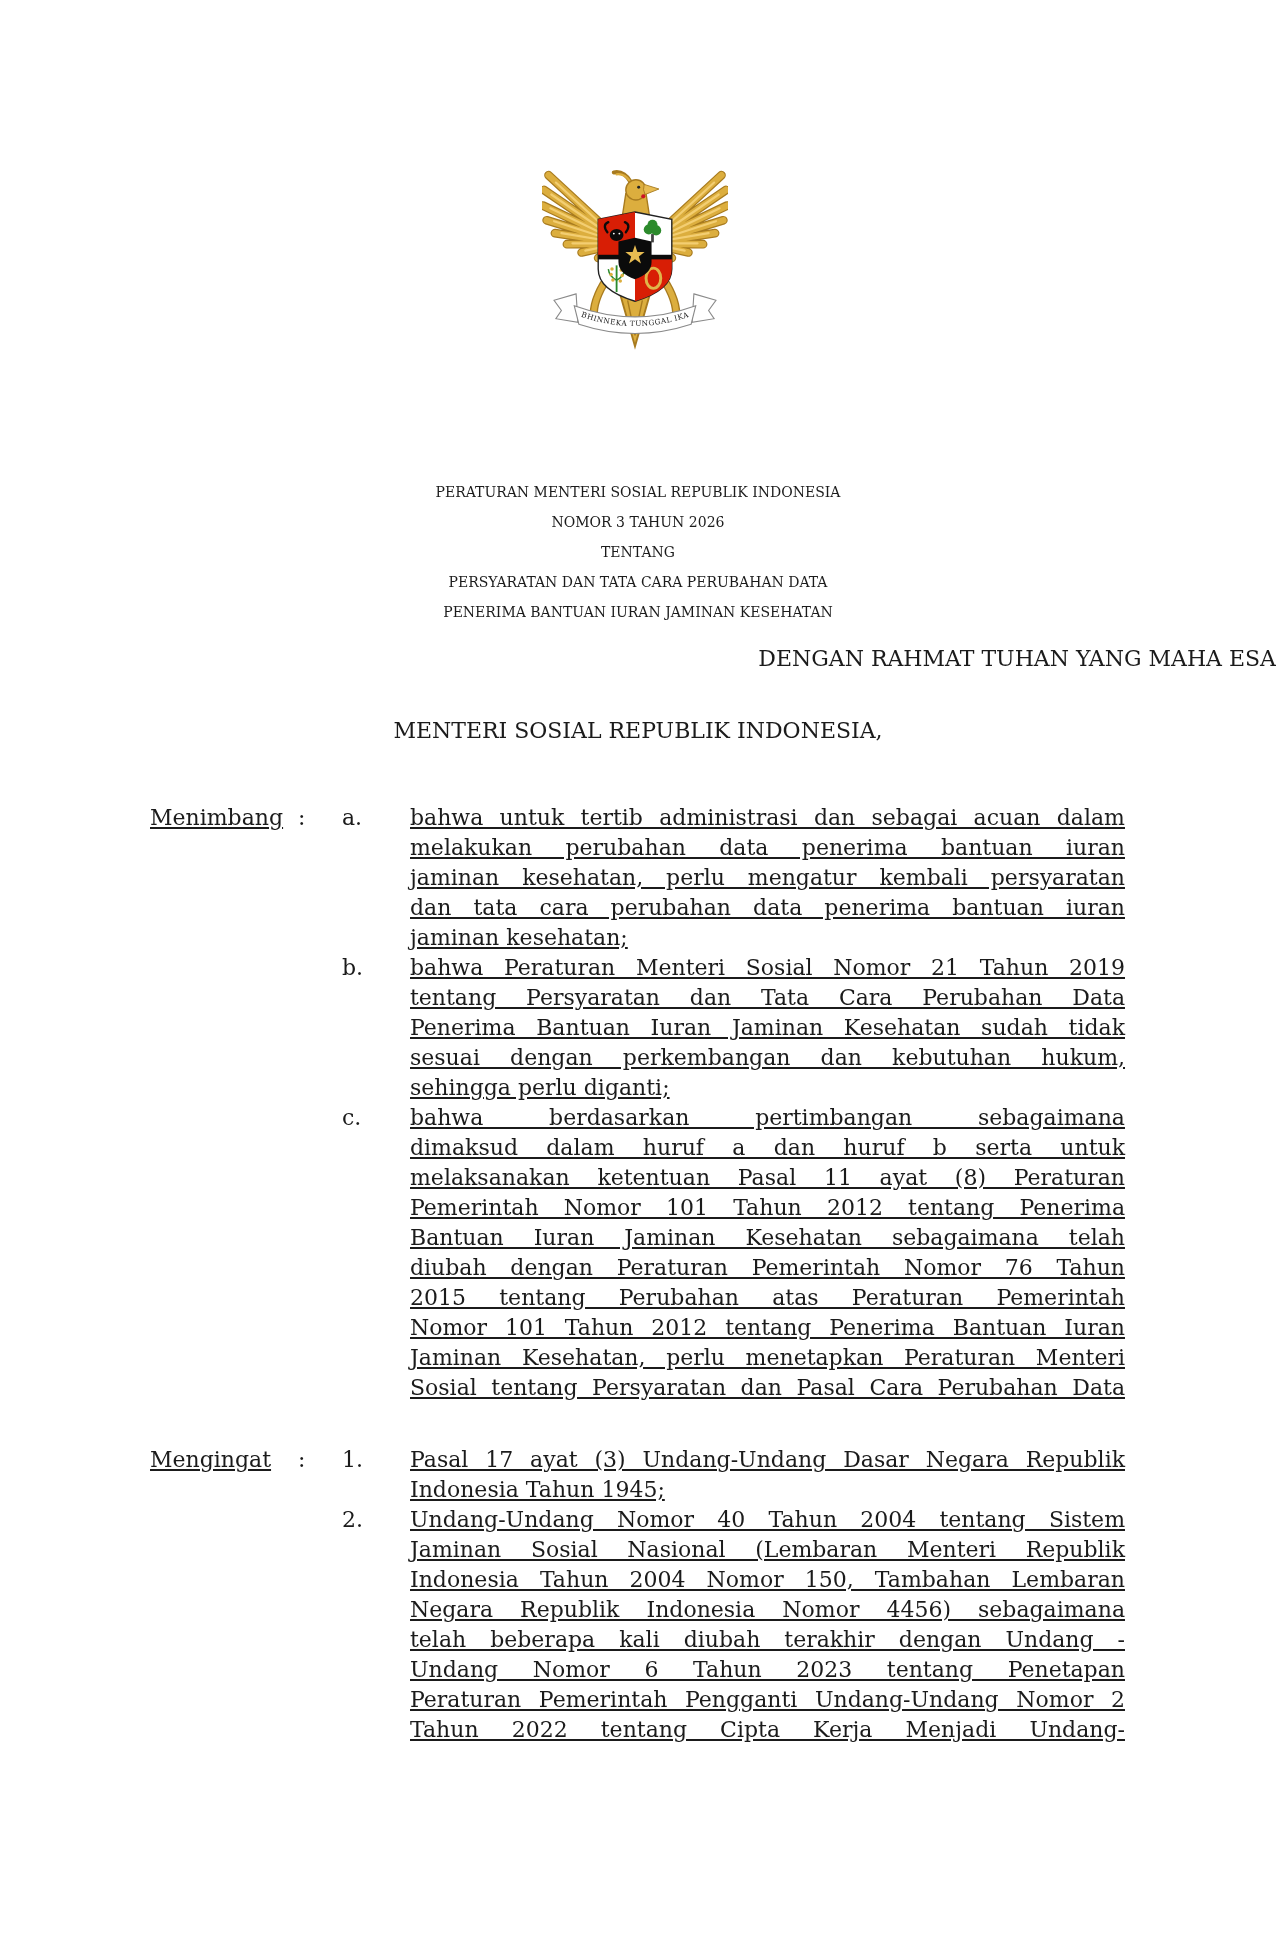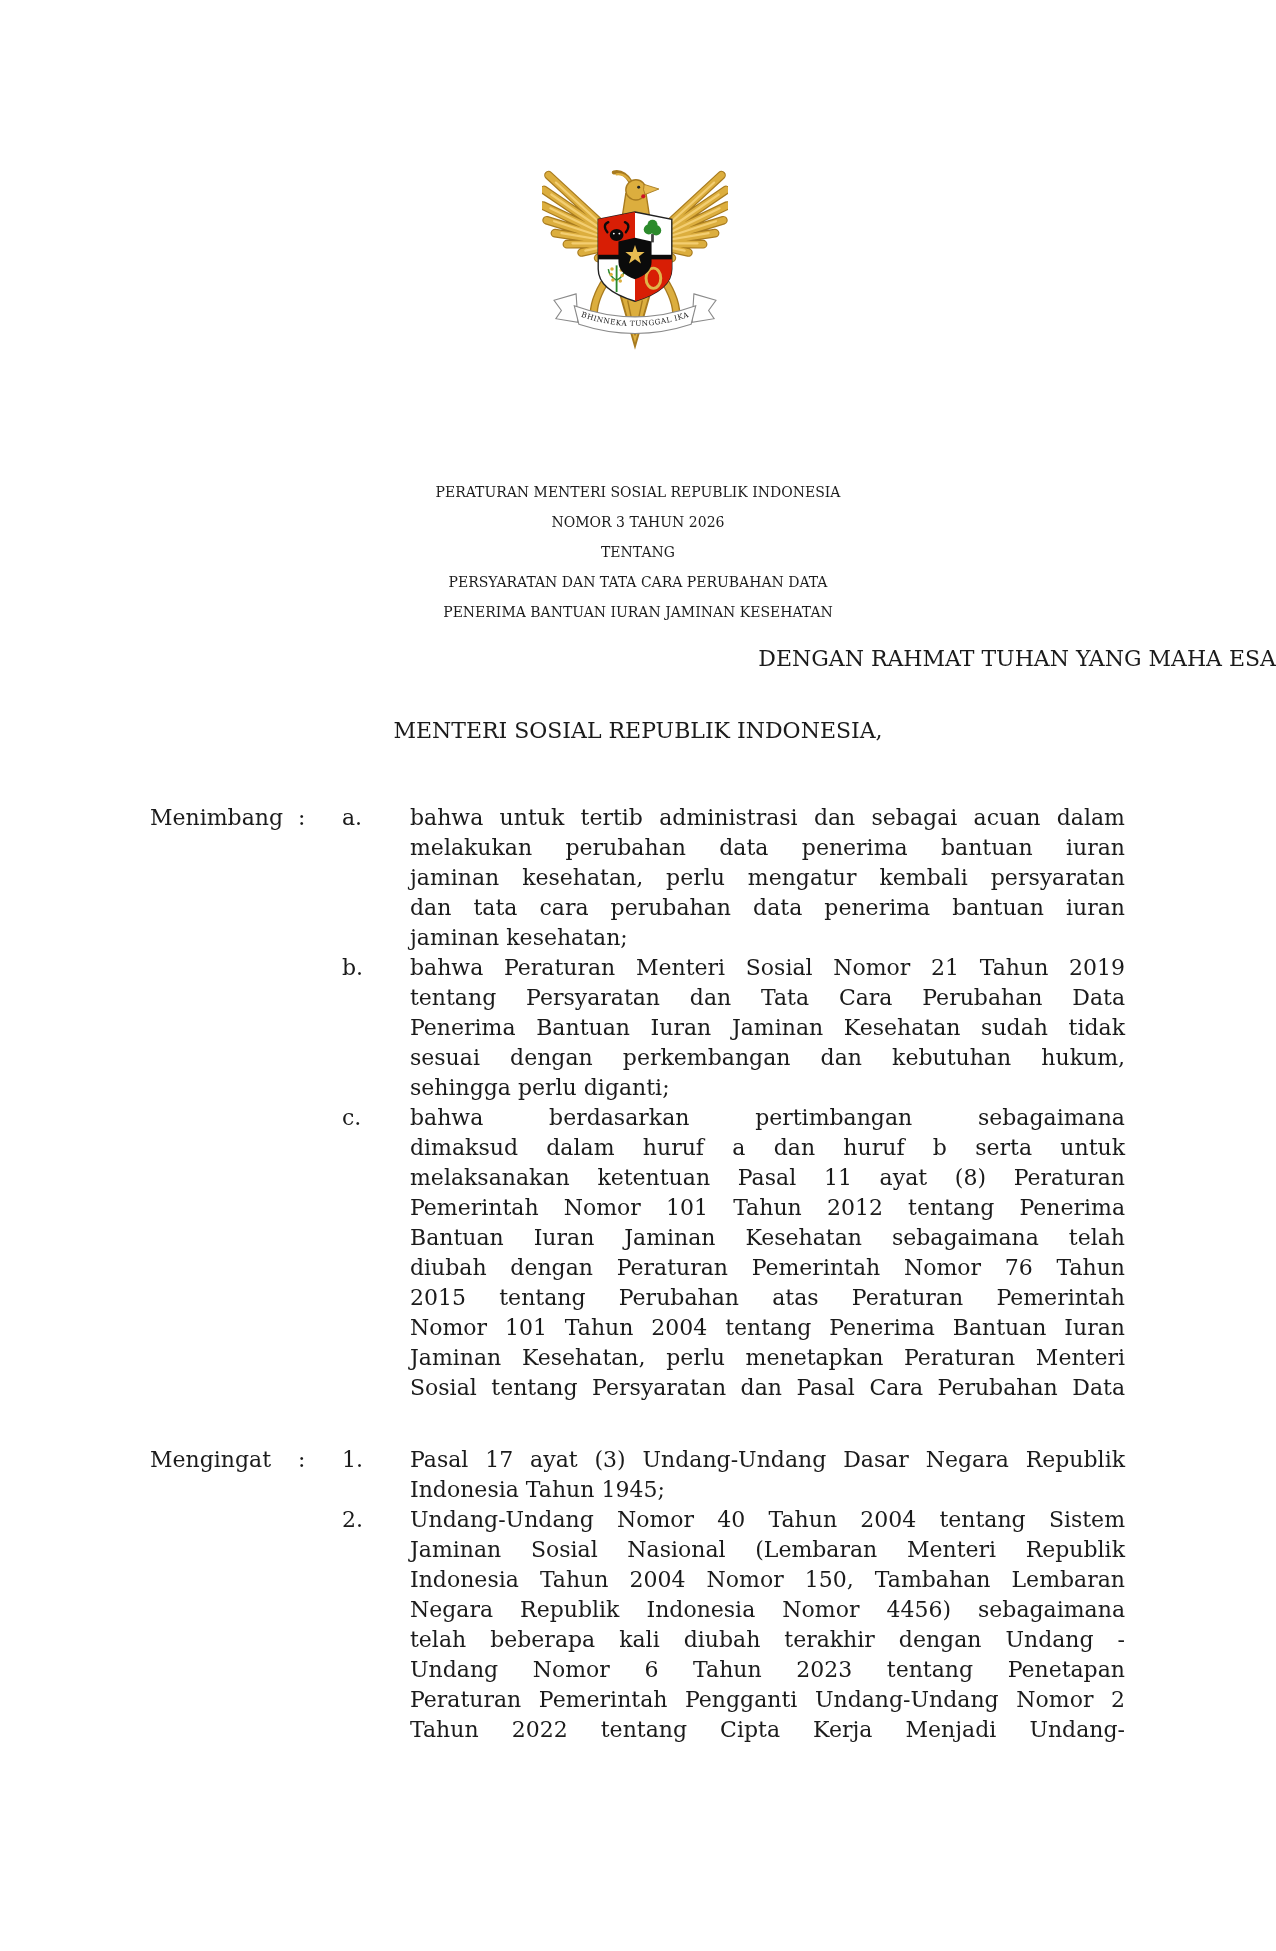--- a/index.html
+++ b/index.html
@@ -16,27 +16,27 @@
 
   
   .doc-title { position:absolute; top:477px; left:268px; width:740px; text-align:center; }
   .doc-title .tline { height:30px; line-height:30px; font-size:14px; }
   .center-line { position:absolute; left:0; width:100%; text-align:center; height:30px; line-height:30px; font-size:22px; }
   .invocation { top:644px;text-align:right; }
   .authority  { top:716px; }
 
   
   .section { position:absolute; left:0; width:1276px; font-size:22px; line-height:30px; }
-  .sec-label { position:absolute; left:150px; top:0; }
+  .sec-label { position:absolute; left:150px; top:0;text-decoration:underline; }
   .sec-colon { position:absolute; left:298px; top:0; }
   .sec-items { position:absolute; left:342px; top:0; width:790px; }
   .item { position:relative; }
   .marker { position:absolute; left:0; top:0; width:60px; }
   .lines { margin-left:68px; width:715px; }
-  .jline { text-align:justify; text-align-last:justify; height:30px; overflow:visible; }
+  .jline { text-align:justify; text-align-last:justify; height:30px; overflow:visible;text-decoration:underline; }
   .jline.jlast { text-align:right; text-align-last:left; }
 
   .considering-section { top:803px; }
   .recalling-section   { top:1445px; }
 </style>
 </head>
 <body>
 
 <div class="page">
 
@@ -162,21 +162,21 @@
       <div class="item">
         <div class="marker">c.</div>
         <div class="lines">
           <div class="jline">bahwa berdasarkan pertimbangan sebagaimana</div>
           <div class="jline">dimaksud dalam huruf a dan huruf b serta untuk</div>
           <div class="jline">melaksanakan ketentuan Pasal 11 ayat (8) Peraturan</div>
           <div class="jline">Pemerintah Nomor 101 Tahun 2012 tentang Penerima</div>
           <div class="jline">Bantuan Iuran Jaminan Kesehatan sebagaimana telah</div>
           <div class="jline">diubah dengan Peraturan Pemerintah Nomor 76 Tahun</div>
           <div class="jline">2015 tentang Perubahan atas Peraturan Pemerintah</div>
-          <div class="jline">Nomor 101 Tahun 2004 tentang Penerima Bantuan Iuran</div>
+          <div class="jline">Nomor 101 Tahun 2012 tentang Penerima Bantuan Iuran</div>
           <div class="jline">Jaminan Kesehatan, perlu menetapkan Peraturan Menteri</div>
           <div class="jline">Sosial tentang Persyaratan dan Pasal Cara Perubahan Data</div>
         </div>
       </div>
     </div>
   </div>
 
   <div class="section recalling-section">
     <span class="sec-label">Mengingat</span>
     <span class="sec-colon">:</span>

